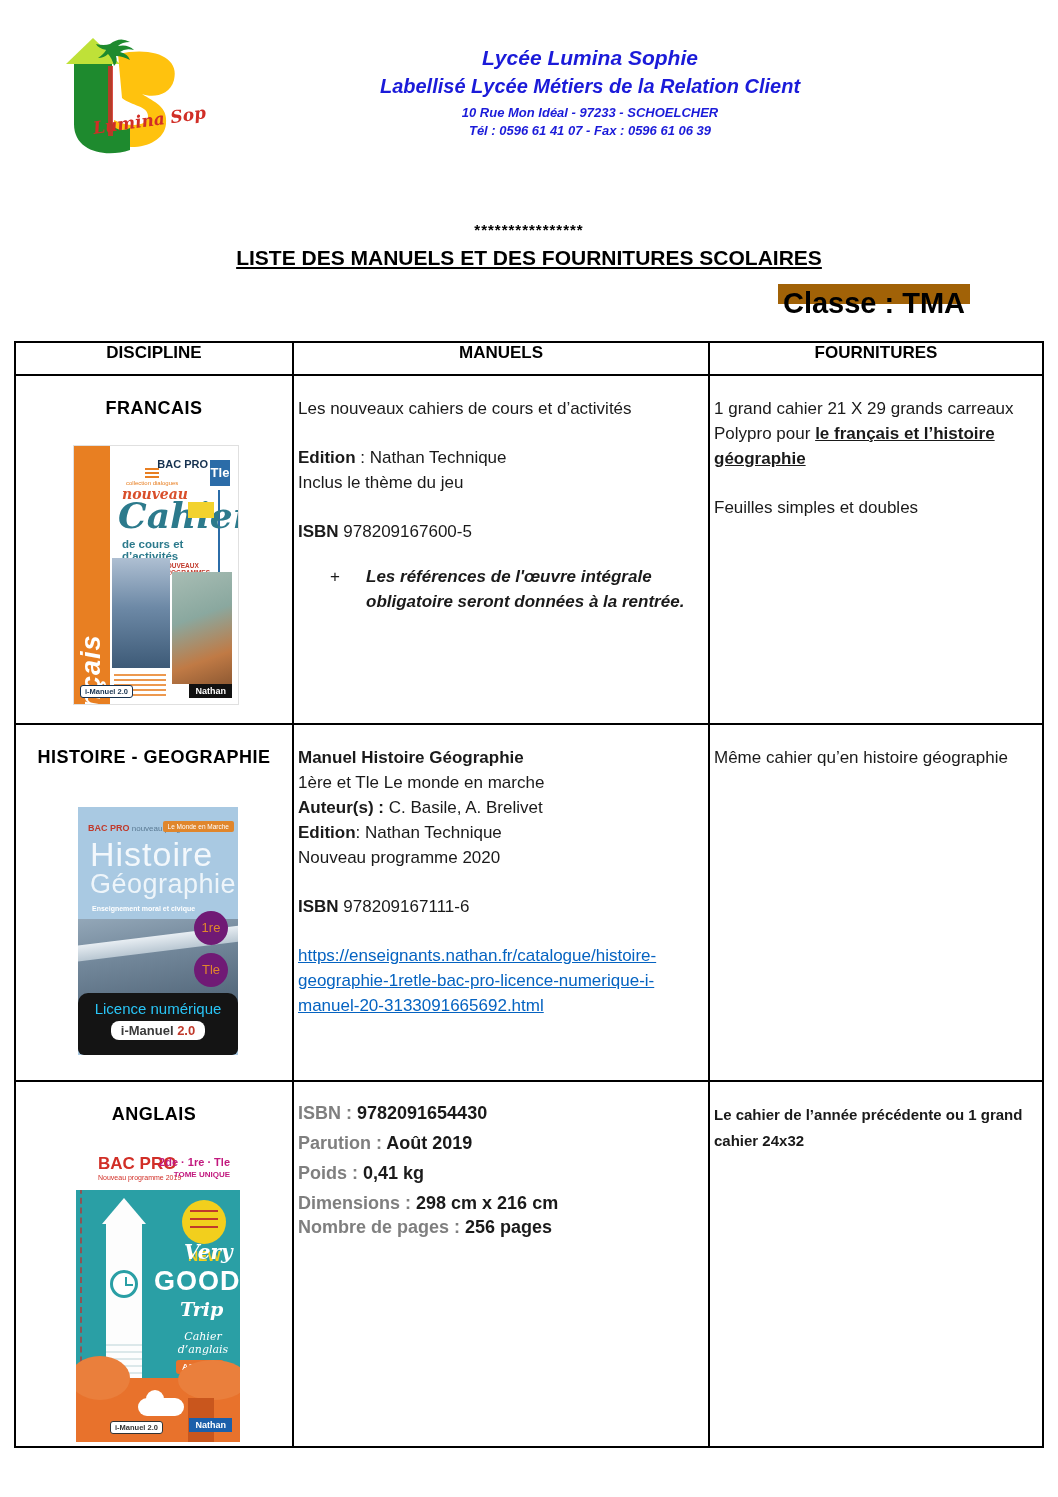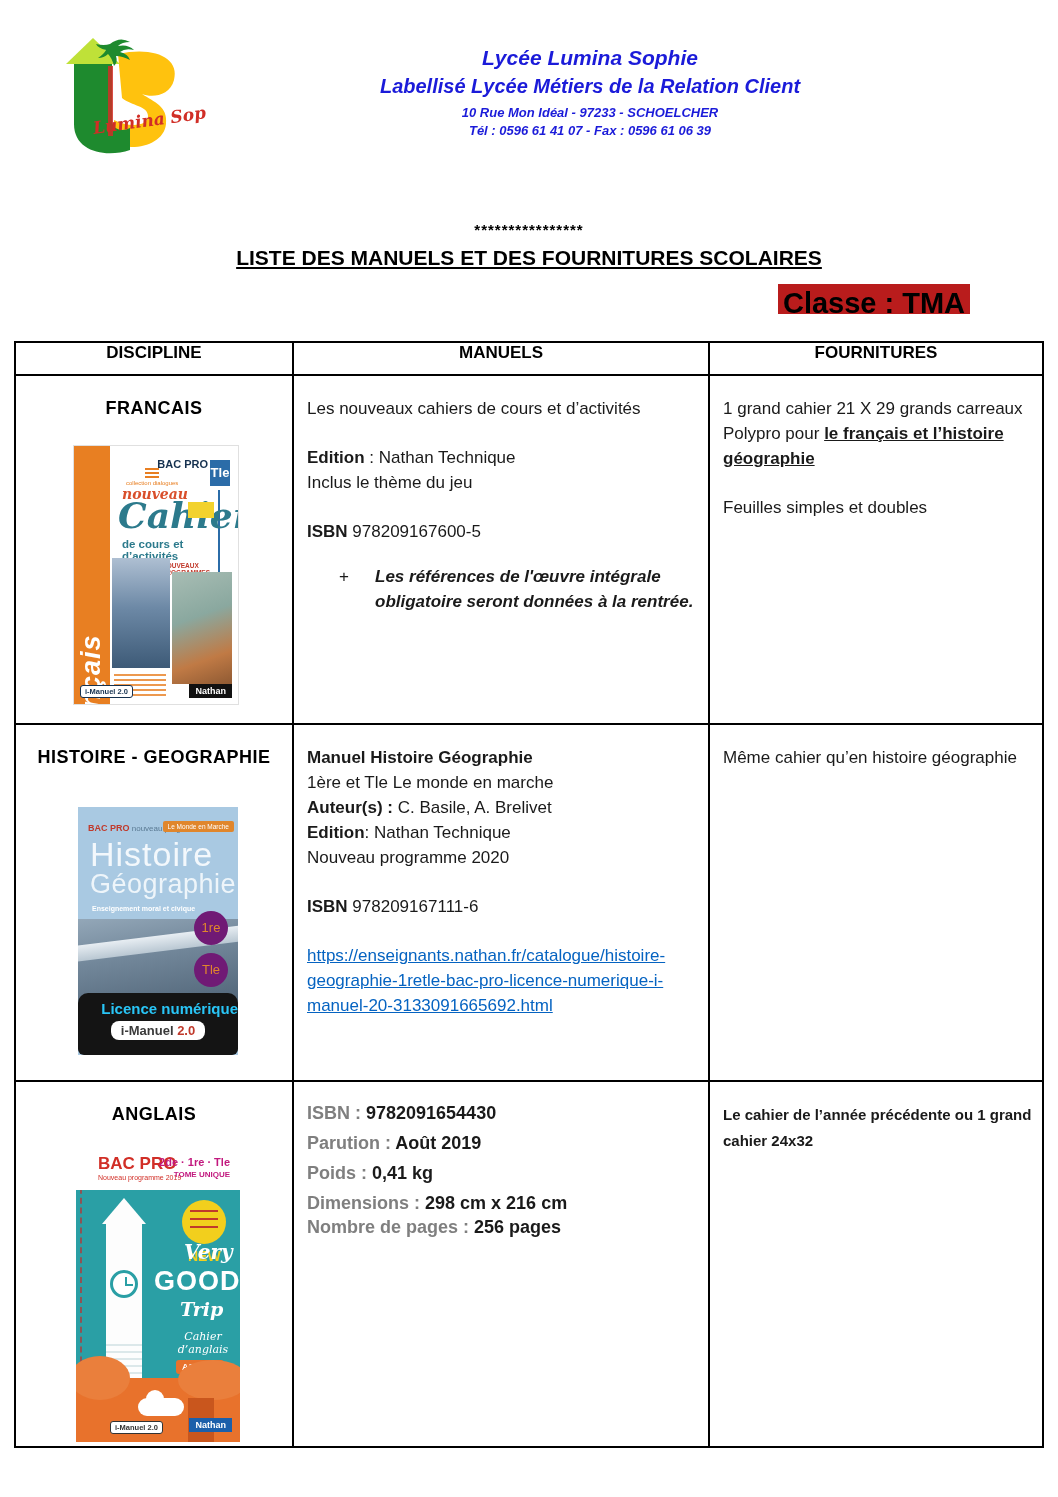--- a/index.html
+++ b/index.html
@@ -11,31 +11,31 @@
   .school-block { position:absolute; left:220px; top:46px; width:740px; text-align:center; color:#1b1bd9; font-style:italic; font-weight:bold; }
   .school-name { font-size:21px; }
   .school-label { font-size:20px; margin-top:5px; }
   .school-addr { font-size:13px; margin-top:7px; }
   .school-line { font-size:13px; margin-top:3px; }
 
   
   .title-year { position:absolute; left:30px; top:183px; width:1028px; text-align:center; font-size:31px; font-weight:bold; color:#000; letter-spacing:0.5px; }
   .title-stars { position:absolute; left:0; top:221px; width:1058px; text-align:center; font-size:15px; font-weight:bold; letter-spacing:1px; }
   .title-list { position:absolute; left:0; top:246px; width:1058px; text-align:center; font-size:21px; font-weight:bold; text-decoration:underline; }
-  .classe-box { position:absolute; left:778px; top:284px; width:192px; height:30px; background:#b91c1c; text-align:center; line-height:38px; font-size:29px; font-weight:bold; color:#000; }
+  .classe-box { position:absolute; left:778px; top:284px; width:192px; height:20px; background:#a16207; text-align:center; line-height:38px; font-size:29px; font-weight:bold; color:#000; }
 
   
   table.main { position:absolute; left:14px; top:341px; width:1030px; border-collapse:collapse; table-layout:fixed; }
   table.main td, table.main th { border:2px solid #000; vertical-align:top; }
   th.h { height:33px; font-size:17px; font-weight:bold; text-align:center; vertical-align:middle; }
   .col-d { width:278px; } .col-m { width:416px; } .col-f { width:334px; }
   tr.r1 td { height:349px; } tr.r2 td { height:357px; } tr.r3 td { height:366px; }
   td.disc { position:relative; text-align:center; }
   .disc-label { margin-top:22px; font-size:18px; font-weight:bold; letter-spacing:0.5px; }
-  .cell-pad { padding:20px 10px 0 13px; font-size:17px; line-height:25px; color:#1a1a1a; }
+  .cell-pad { padding:20px 10px 0 4px; font-size:17px; line-height:25px; color:#1a1a1a; }
   .sp { height:24px; } .sp-s { height:12px; }
   .b { font-weight:bold; }
   .u-b { font-weight:bold; text-decoration:underline; }
   .note-row { display:flex; margin-top:8px; padding-left:32px; }
   .note-plus { width:36px; flex:none; }
   .note-txt { font-weight:bold; font-style:italic; width:330px; }
   a.cat-link { color:#0563C1; text-decoration:underline; overflow-wrap:anywhere; }
   .en-line { font-weight:bold; font-size:18px; margin-bottom:8px; line-height:22px; }
   .en-line .lbl { color:#7f7f7f; }
   .fr3 { font-weight:bold; font-size:15px; line-height:26px; }
@@ -67,21 +67,21 @@
   .hg-top .np { color:#5a7a93; }
   .hg-badge { position:absolute; right:4px; top:14px; background:#E0862C; color:#fff; font-size:6.5px; padding:2px 5px; border-radius:2px; }
   .hg-t1 { position:absolute; left:12px; top:28px; color:#f3f8fc; font-size:34px; font-weight:normal; letter-spacing:1px; }
   .hg-t2 { position:absolute; left:12px; top:62px; color:#eef5fa; font-size:27px; letter-spacing:0.5px; }
   .hg-emc { position:absolute; left:14px; top:98px; color:#fff; font-size:7px; font-weight:bold; }
   .hg-photo { position:absolute; left:0; top:112px; width:100%; height:90px; background:linear-gradient(170deg,#93a7b8 0%,#72879a 40%,#4e6275 100%); }
   .hg-roof { position:absolute; left:-10px; top:128px; width:190px; height:16px; background:linear-gradient(180deg,#e8eef3,#b9c7d2); transform:rotate(-7deg); }
   .hg-c1, .hg-c2 { position:absolute; right:10px; width:34px; height:34px; background:#701a75; border-radius:50%; color:#E0862C; font-size:13px; text-align:center; line-height:34px; }
   .hg-c1 { top:104px; } .hg-c2 { top:146px; }
   .hg-bottom { position:absolute; left:0; bottom:0; width:100%; height:62px; background:#141414; border-radius:10px 10px 6px 6px; text-align:center; }
-  .hg-lic { color:#29C5F6; font-weight:bold; font-size:15px; margin-top:7px;text-align:right; }
+  .hg-lic { color:#29C5F6; font-weight:normal; font-size:15px; margin-top:7px; }
   .hg-pill { display:inline-block; margin-top:4px; background:#fff; border-radius:8px; color:#3a3a3a; font-size:13px; font-weight:bold; padding:2px 10px; }
   .hg-pill .red { color:#C0392B; }
 
   
   .book-en { position:absolute; left:60px; top:66px; width:164px; height:294px; background:#2A9FA5; overflow:hidden; text-align:left; }
   .book-en::before { content:""; position:absolute; left:4px; top:0; width:0; height:100%; border-left:2px dashed #b33; opacity:.7; }
   .en-top { position:absolute; left:0; top:0; width:100%; height:42px; background:#fff; }
   .en-bp { position:absolute; left:22px; top:6px; color:#D12E26; font-weight:bold; font-size:17px; }
   .en-np { position:absolute; left:22px; top:26px; color:#D12E26; font-size:7px; }
   .en-lv { position:absolute; right:10px; top:8px; color:#C2187E; font-weight:bold; font-size:11px; }

